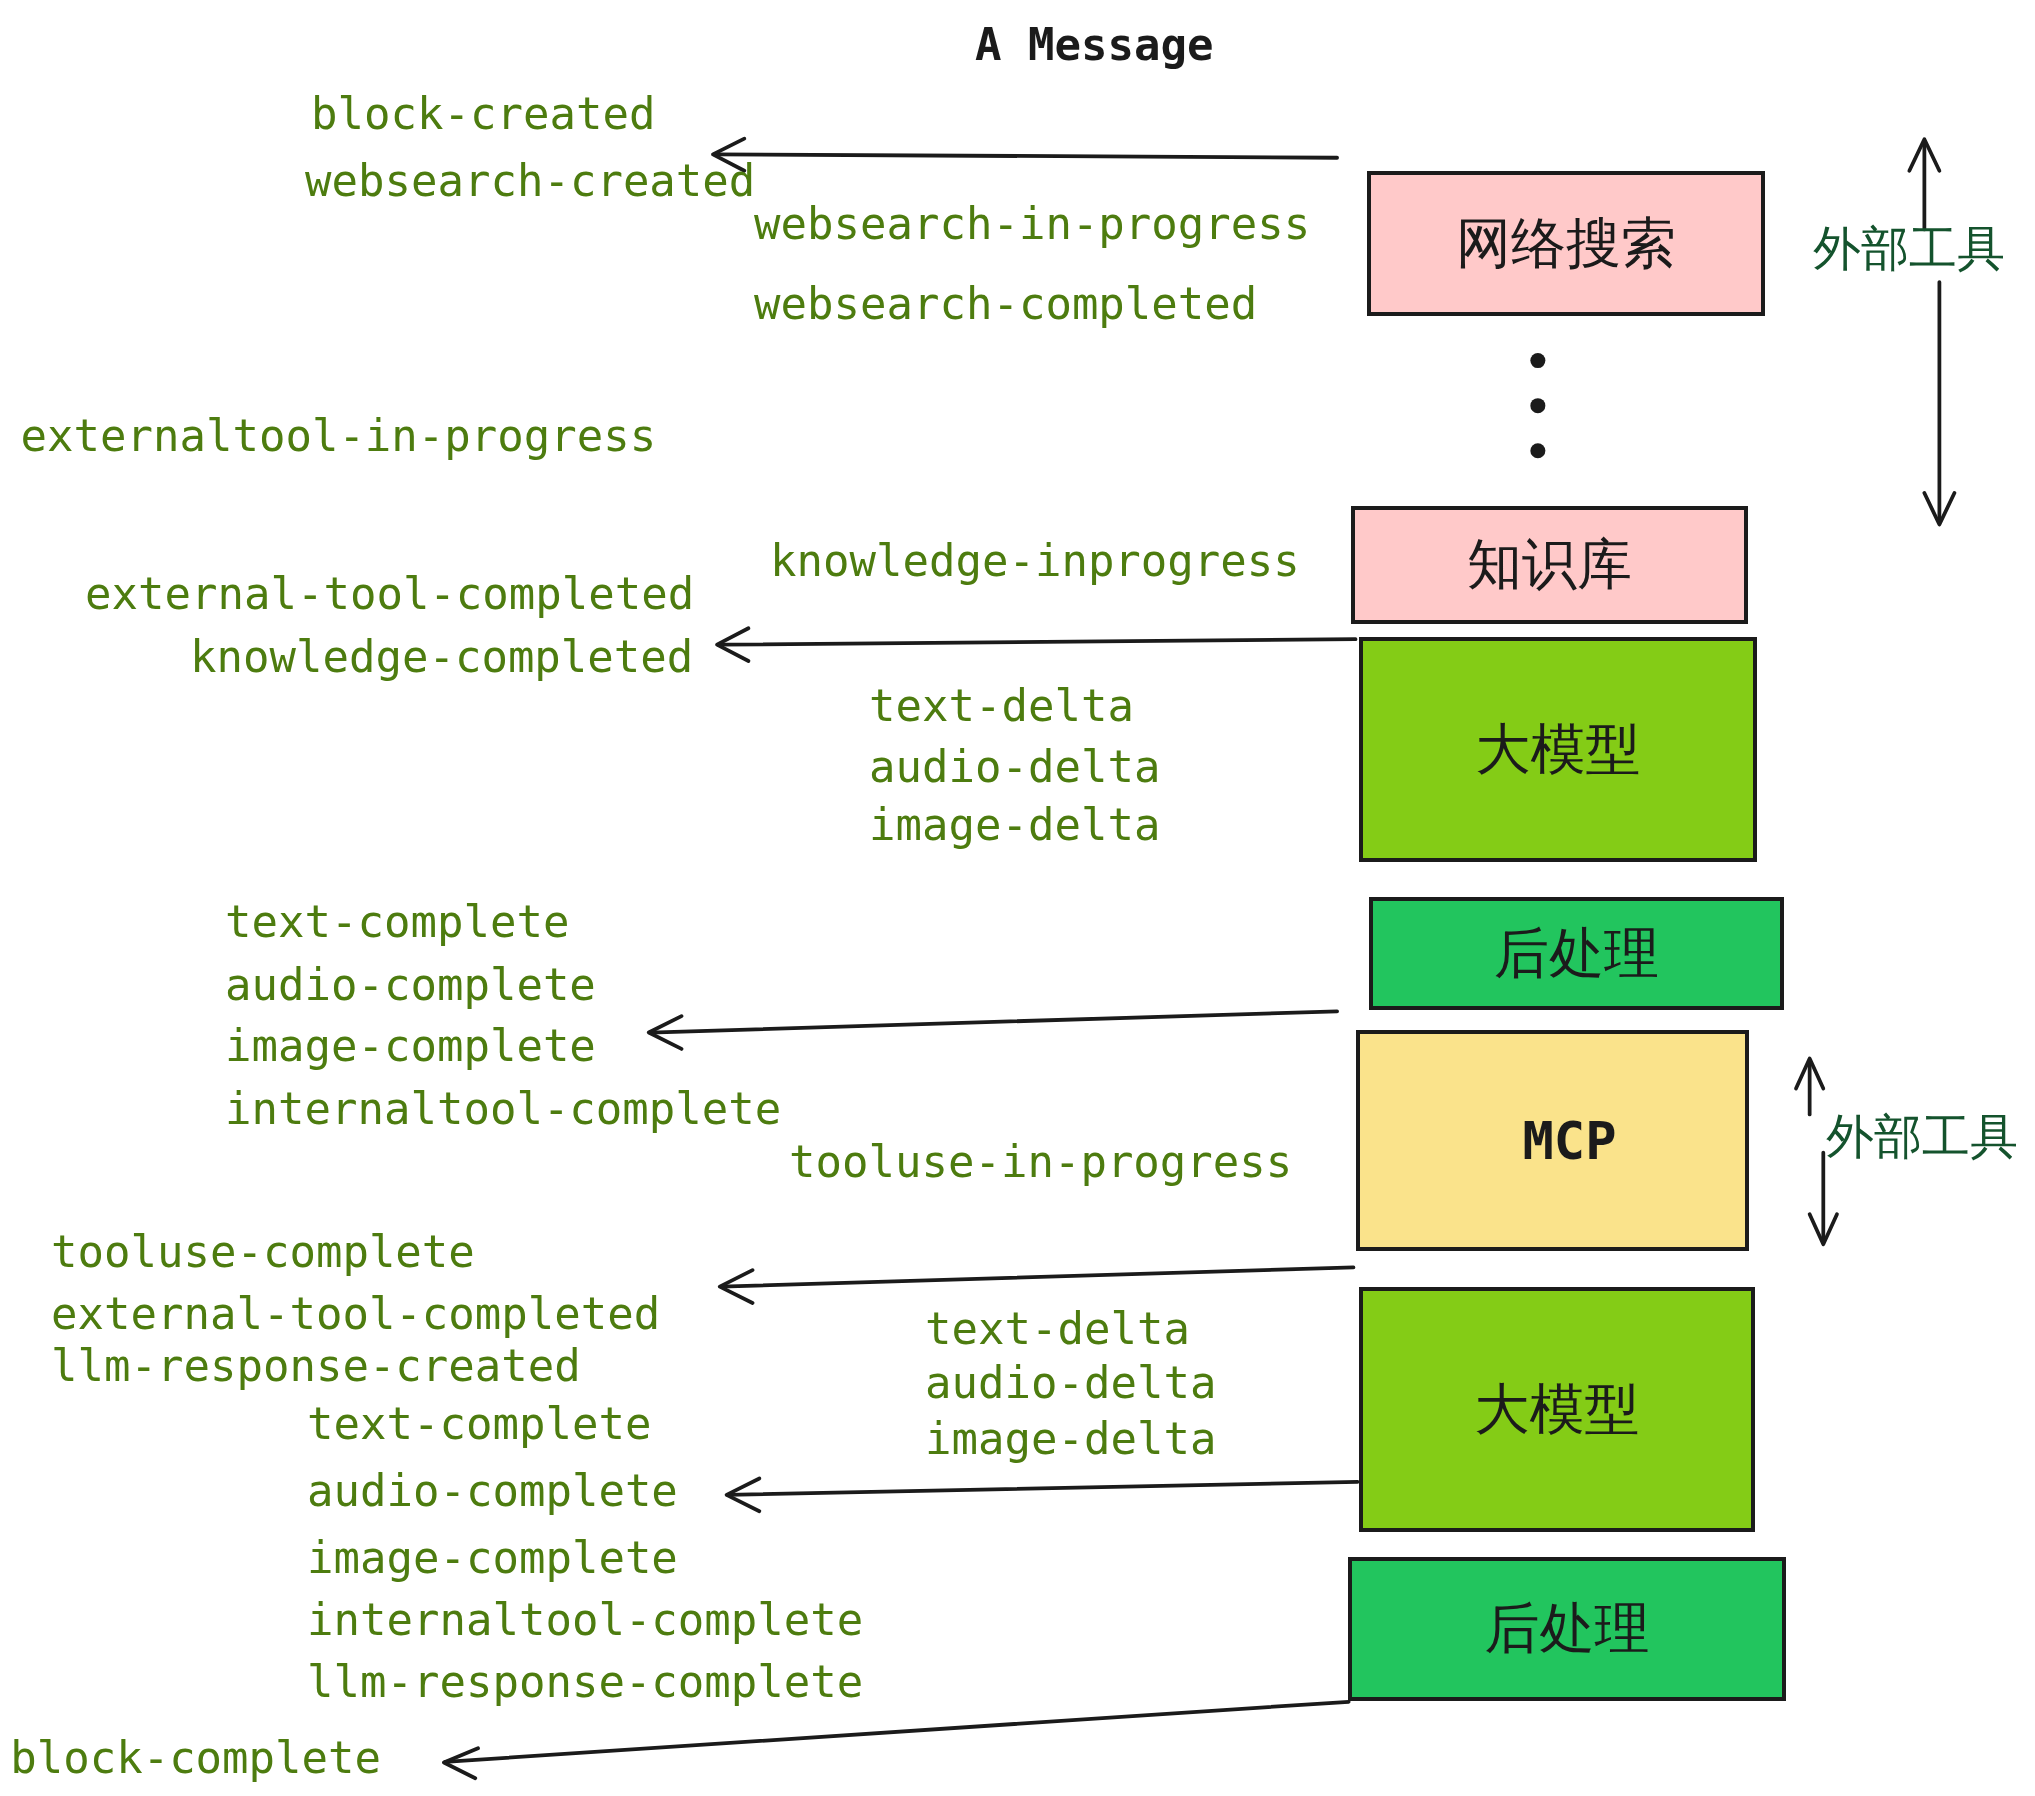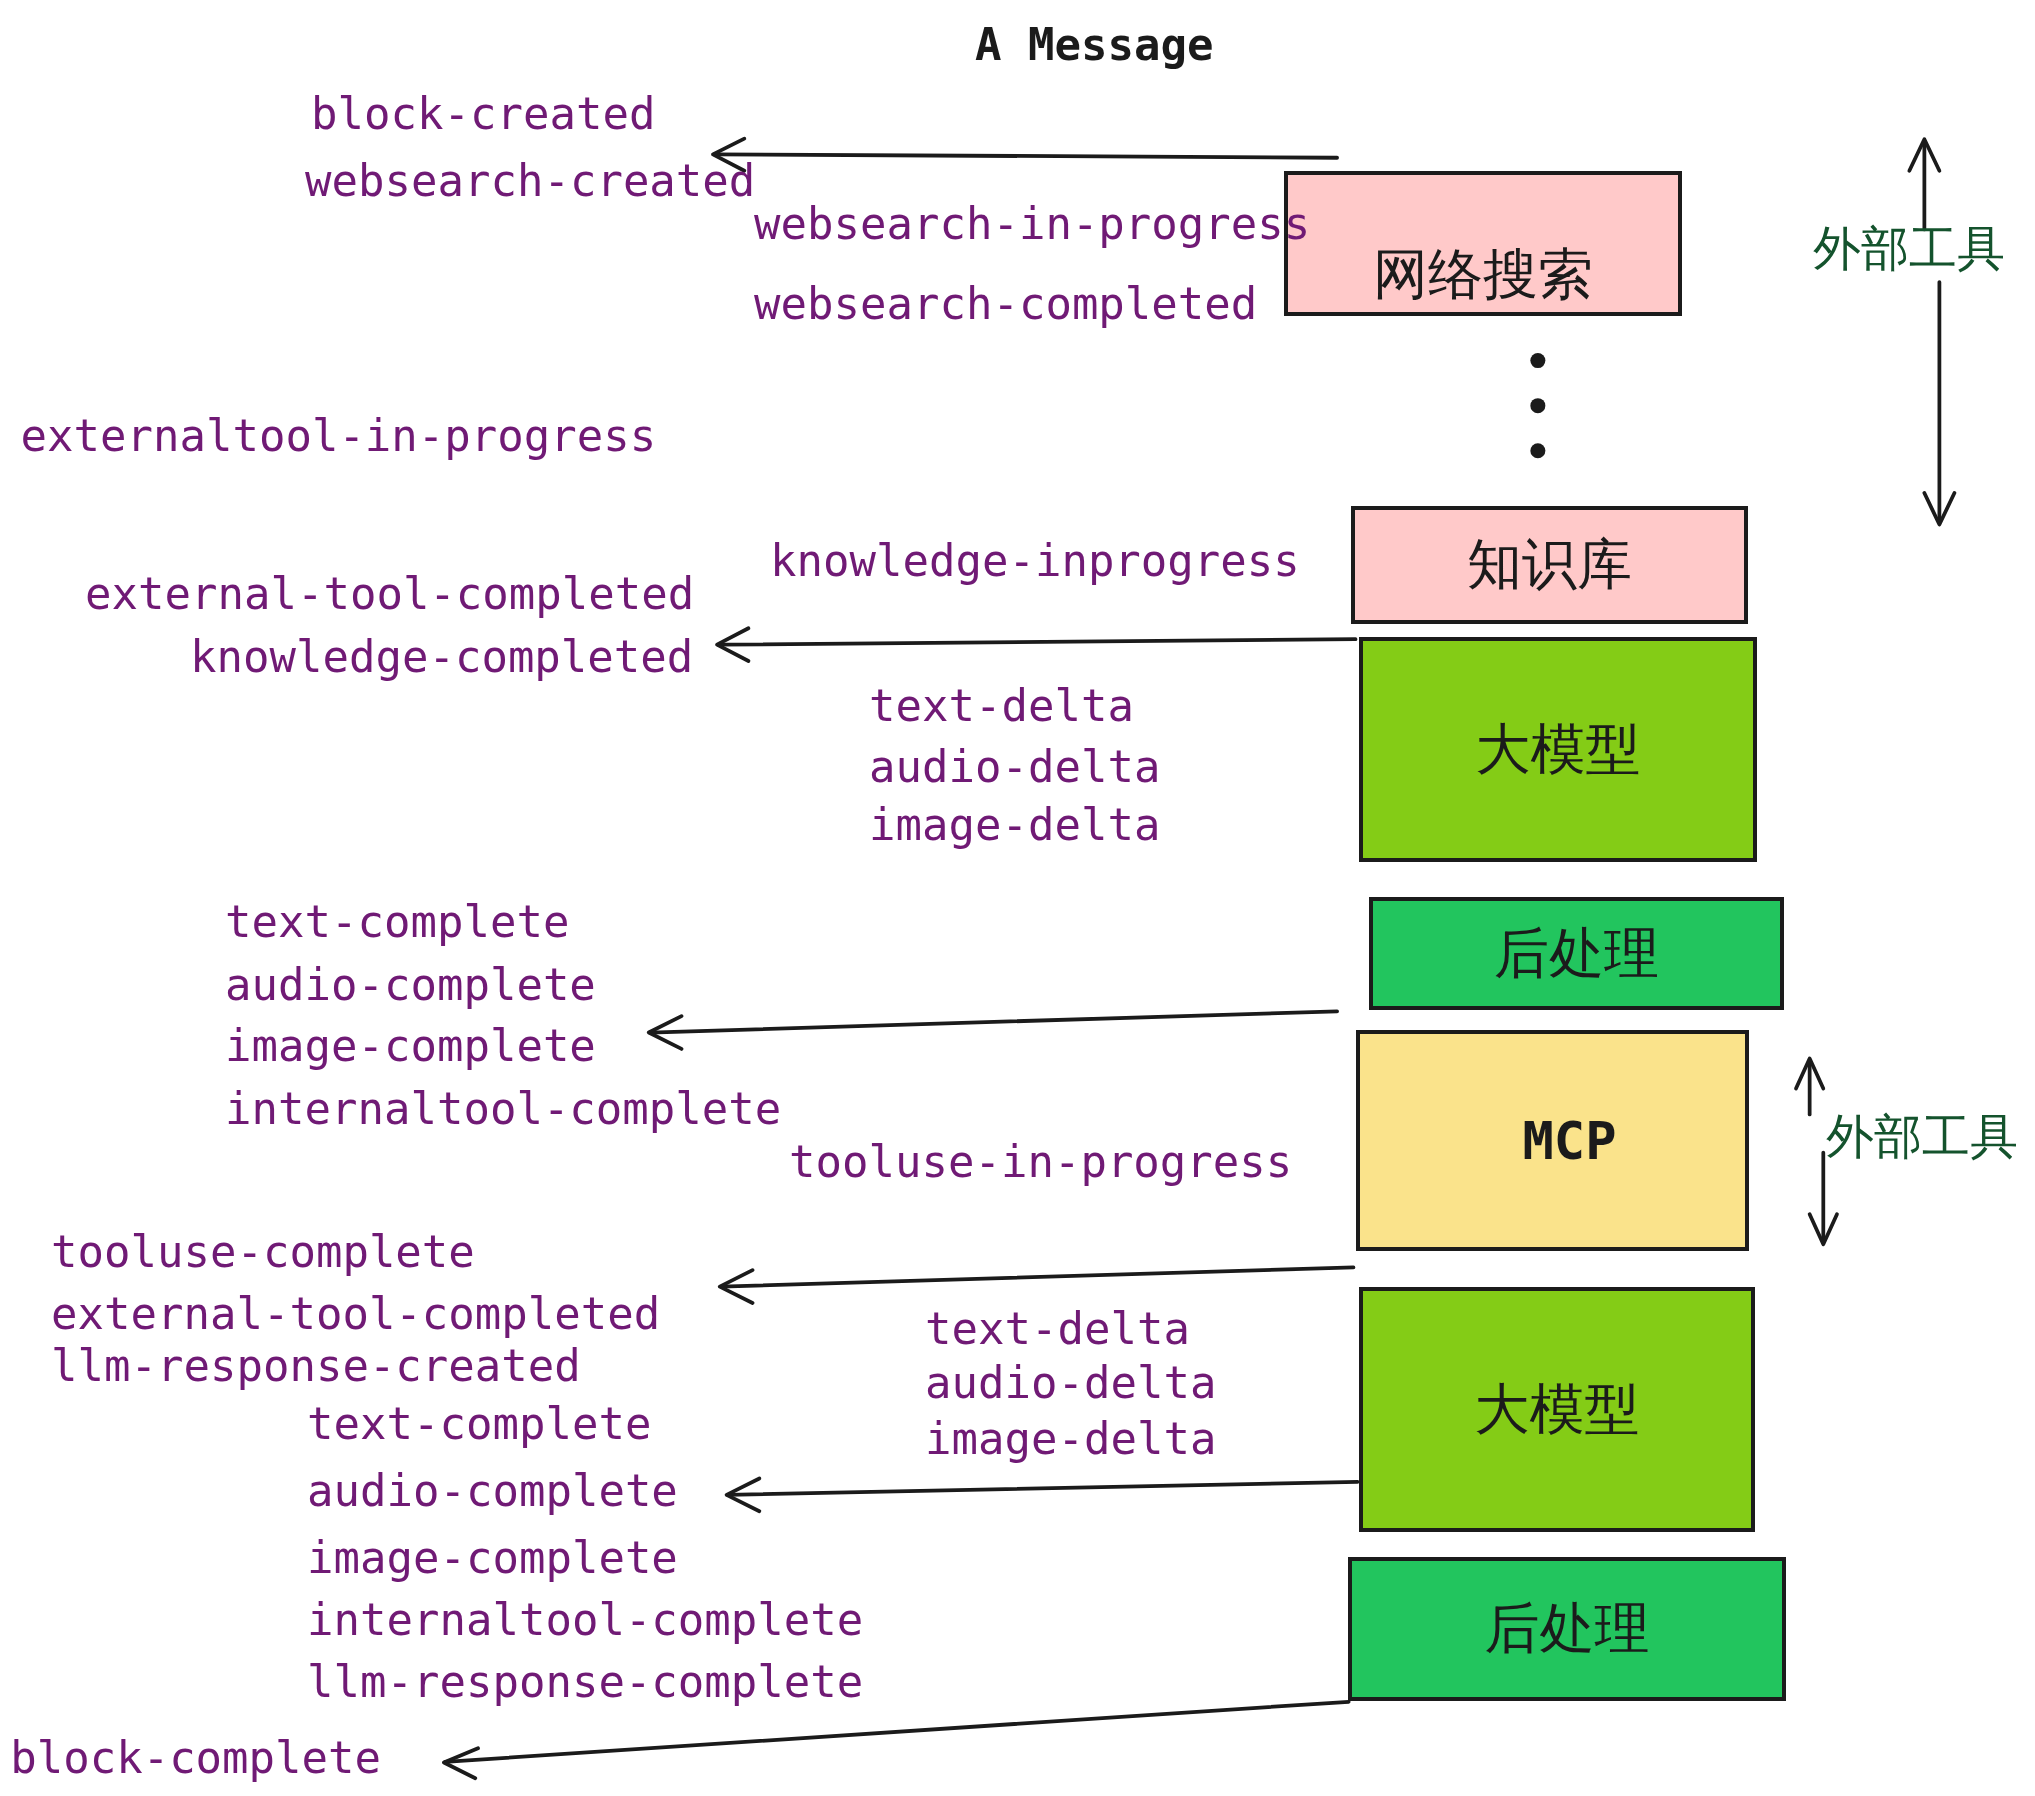--- a/index.html
+++ b/index.html
@@ -25,21 +25,21 @@
     top: 19px;
     font-size: 44px;
     font-weight: bold;
     white-space: nowrap;
   }
   .evt {
     position: absolute;
     font-size: 44px;
     white-space: nowrap;
     transform: translateY(-50%);
-    color: #701a75;
+    color: #4d7c0f;
   }
   .box {
     position: absolute;
     box-sizing: border-box;
     border: 4.1px solid #1b1b1b;
     display: flex;
     align-items: center;
     justify-content: center;
     font-family: "DejaVu Sans", "Liberation Sans", sans-serif;
     font-size: 55px;
@@ -122,21 +122,21 @@
     </g>
     <g>
       <circle class="dot" cx="2252" cy="528" r="11"></circle>
       <circle class="dot" cx="2252" cy="594" r="11"></circle>
       <circle class="dot" cx="2252" cy="660" r="11"></circle>
     </g>
   </svg>
 
   <div class="title">A Message</div>
 
-  <div class="box pink" style="left:1284px;top:171px;width:398px;height:145px;align-items:flex-end;">
+  <div class="box pink" style="left:1367px;top:171px;width:398px;height:145px;">
     <span>网络搜索</span>
   </div>
   <div class="box pink" style="left:1351px;top:506px;width:397px;height:118px;">
     <span>知识库</span>
   </div>
   <div class="box green" style="left:1359px;top:637px;width:398px;height:225px;">
     <span>大模型</span>
   </div>
   <div class="box white" style="left:1369px;top:897px;width:415px;height:113px;">
     <span>后处理</span>

